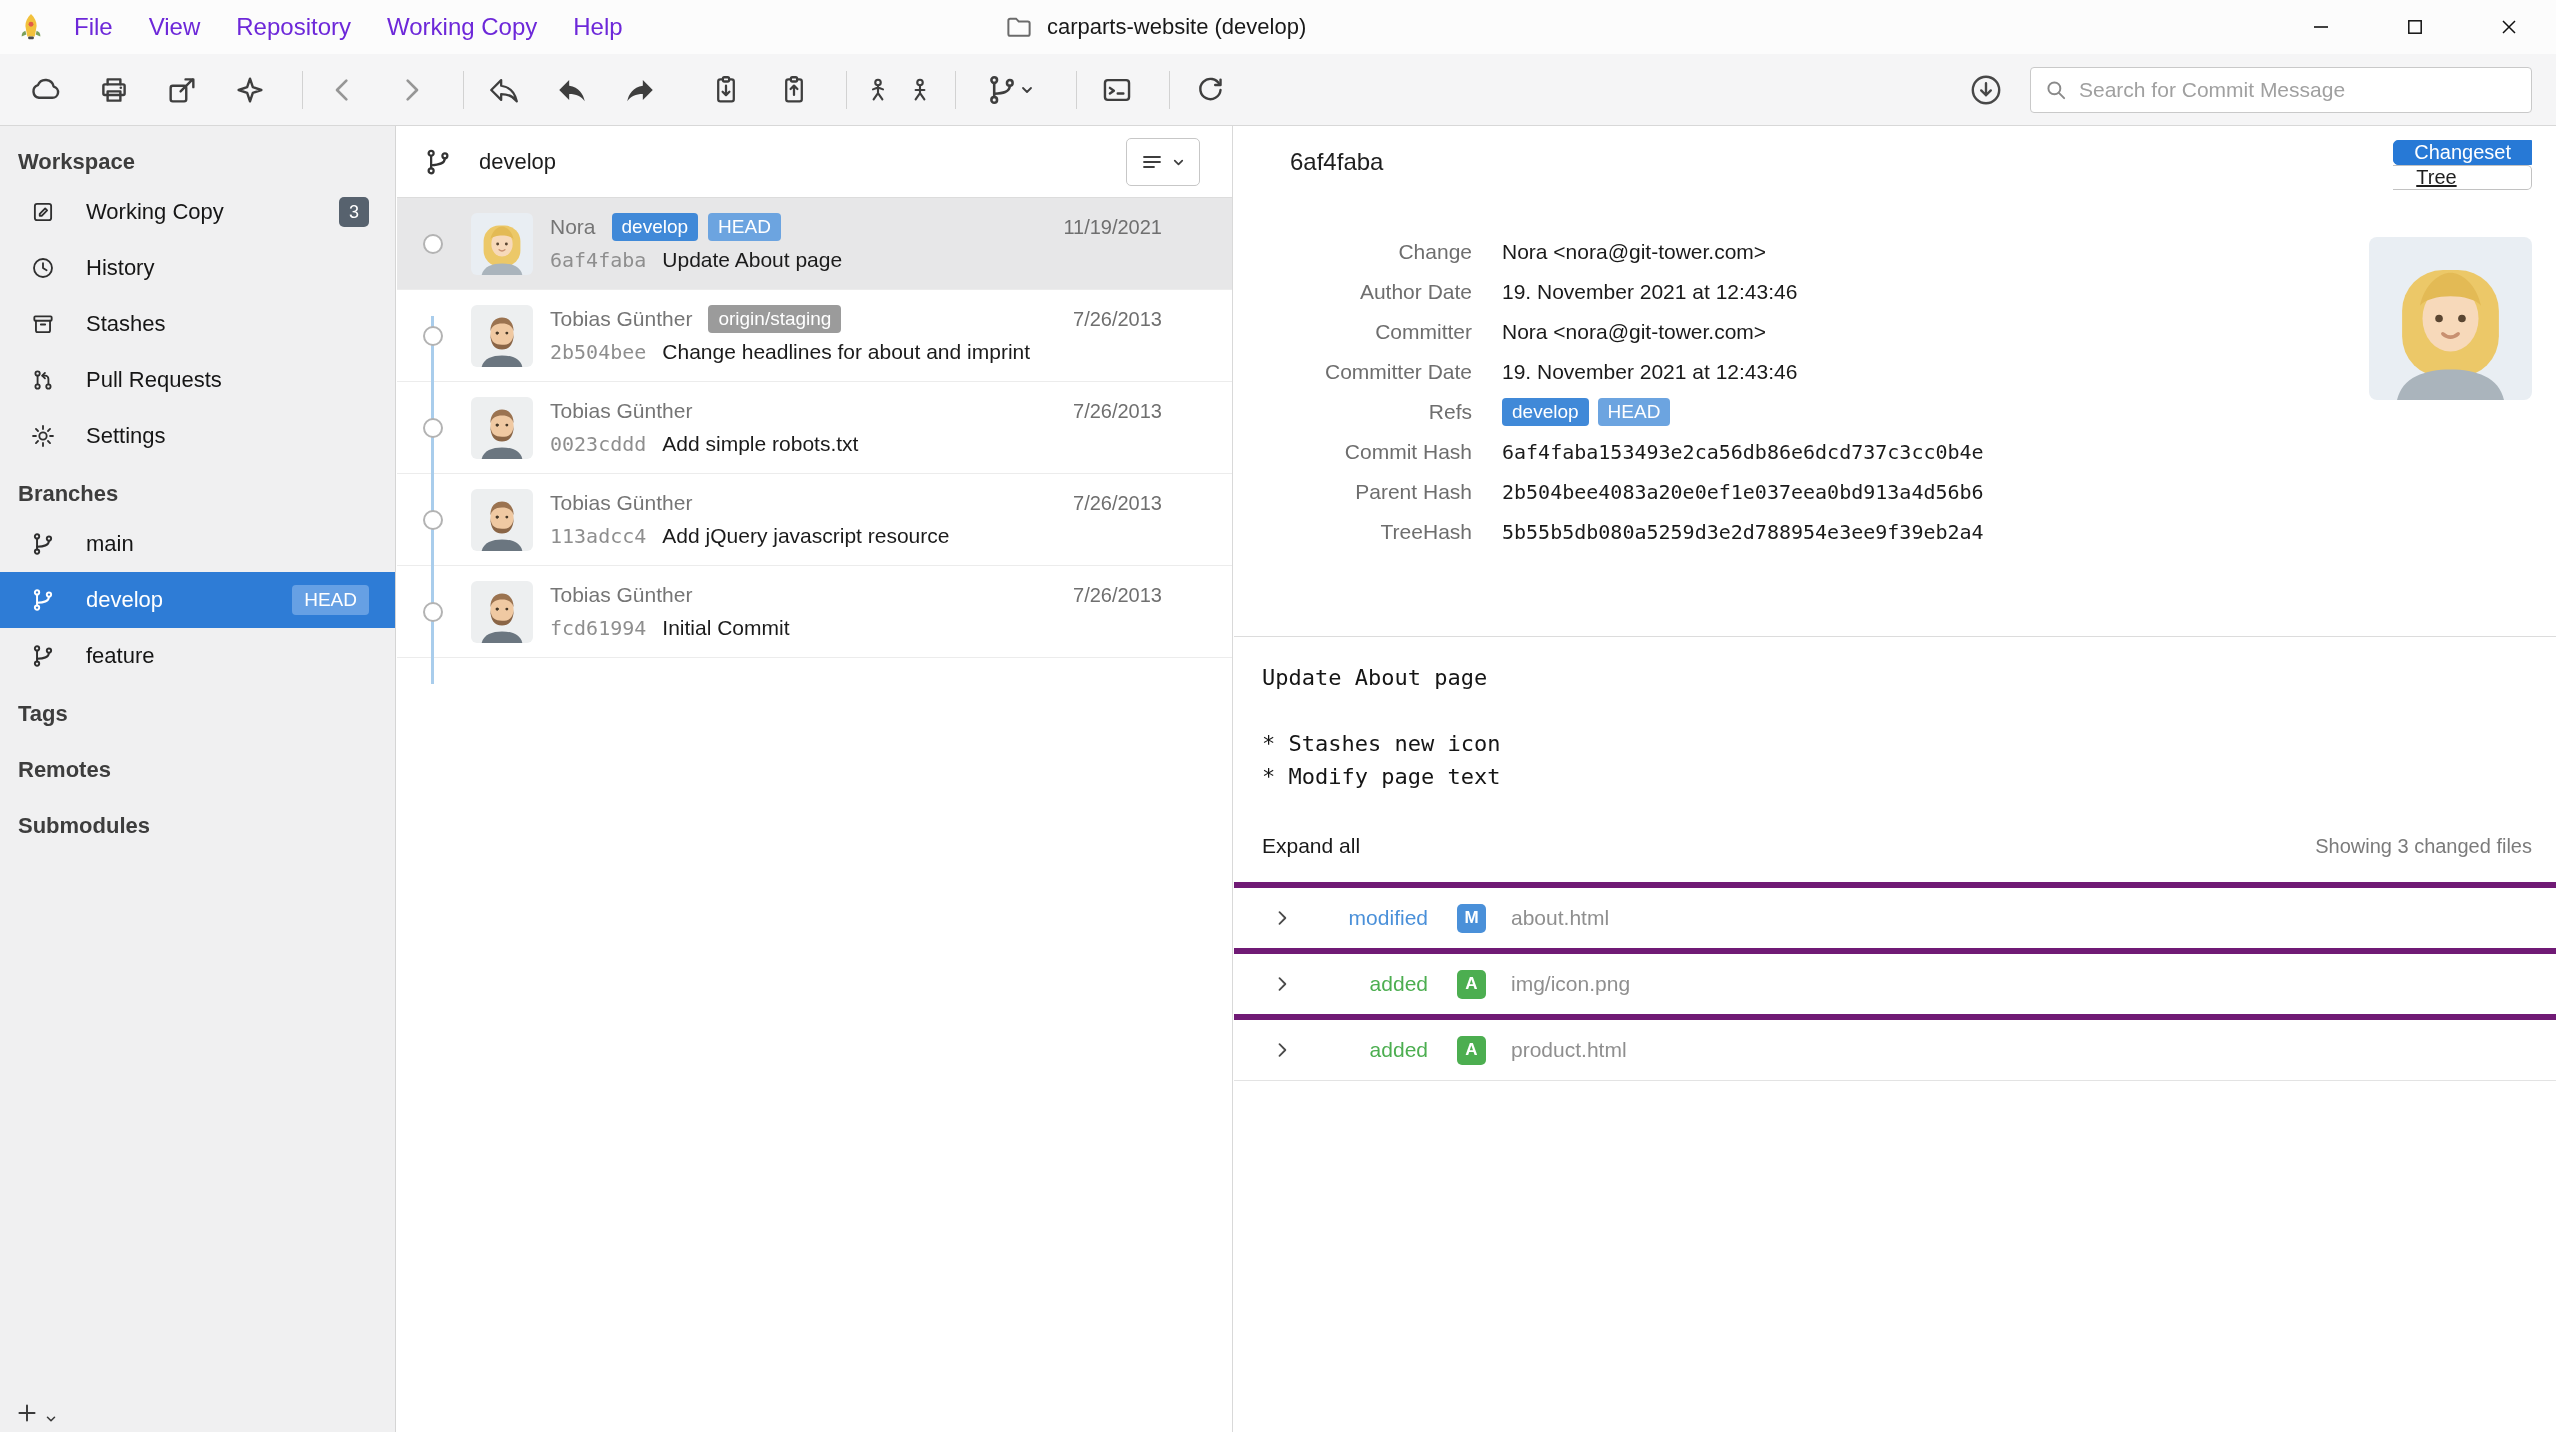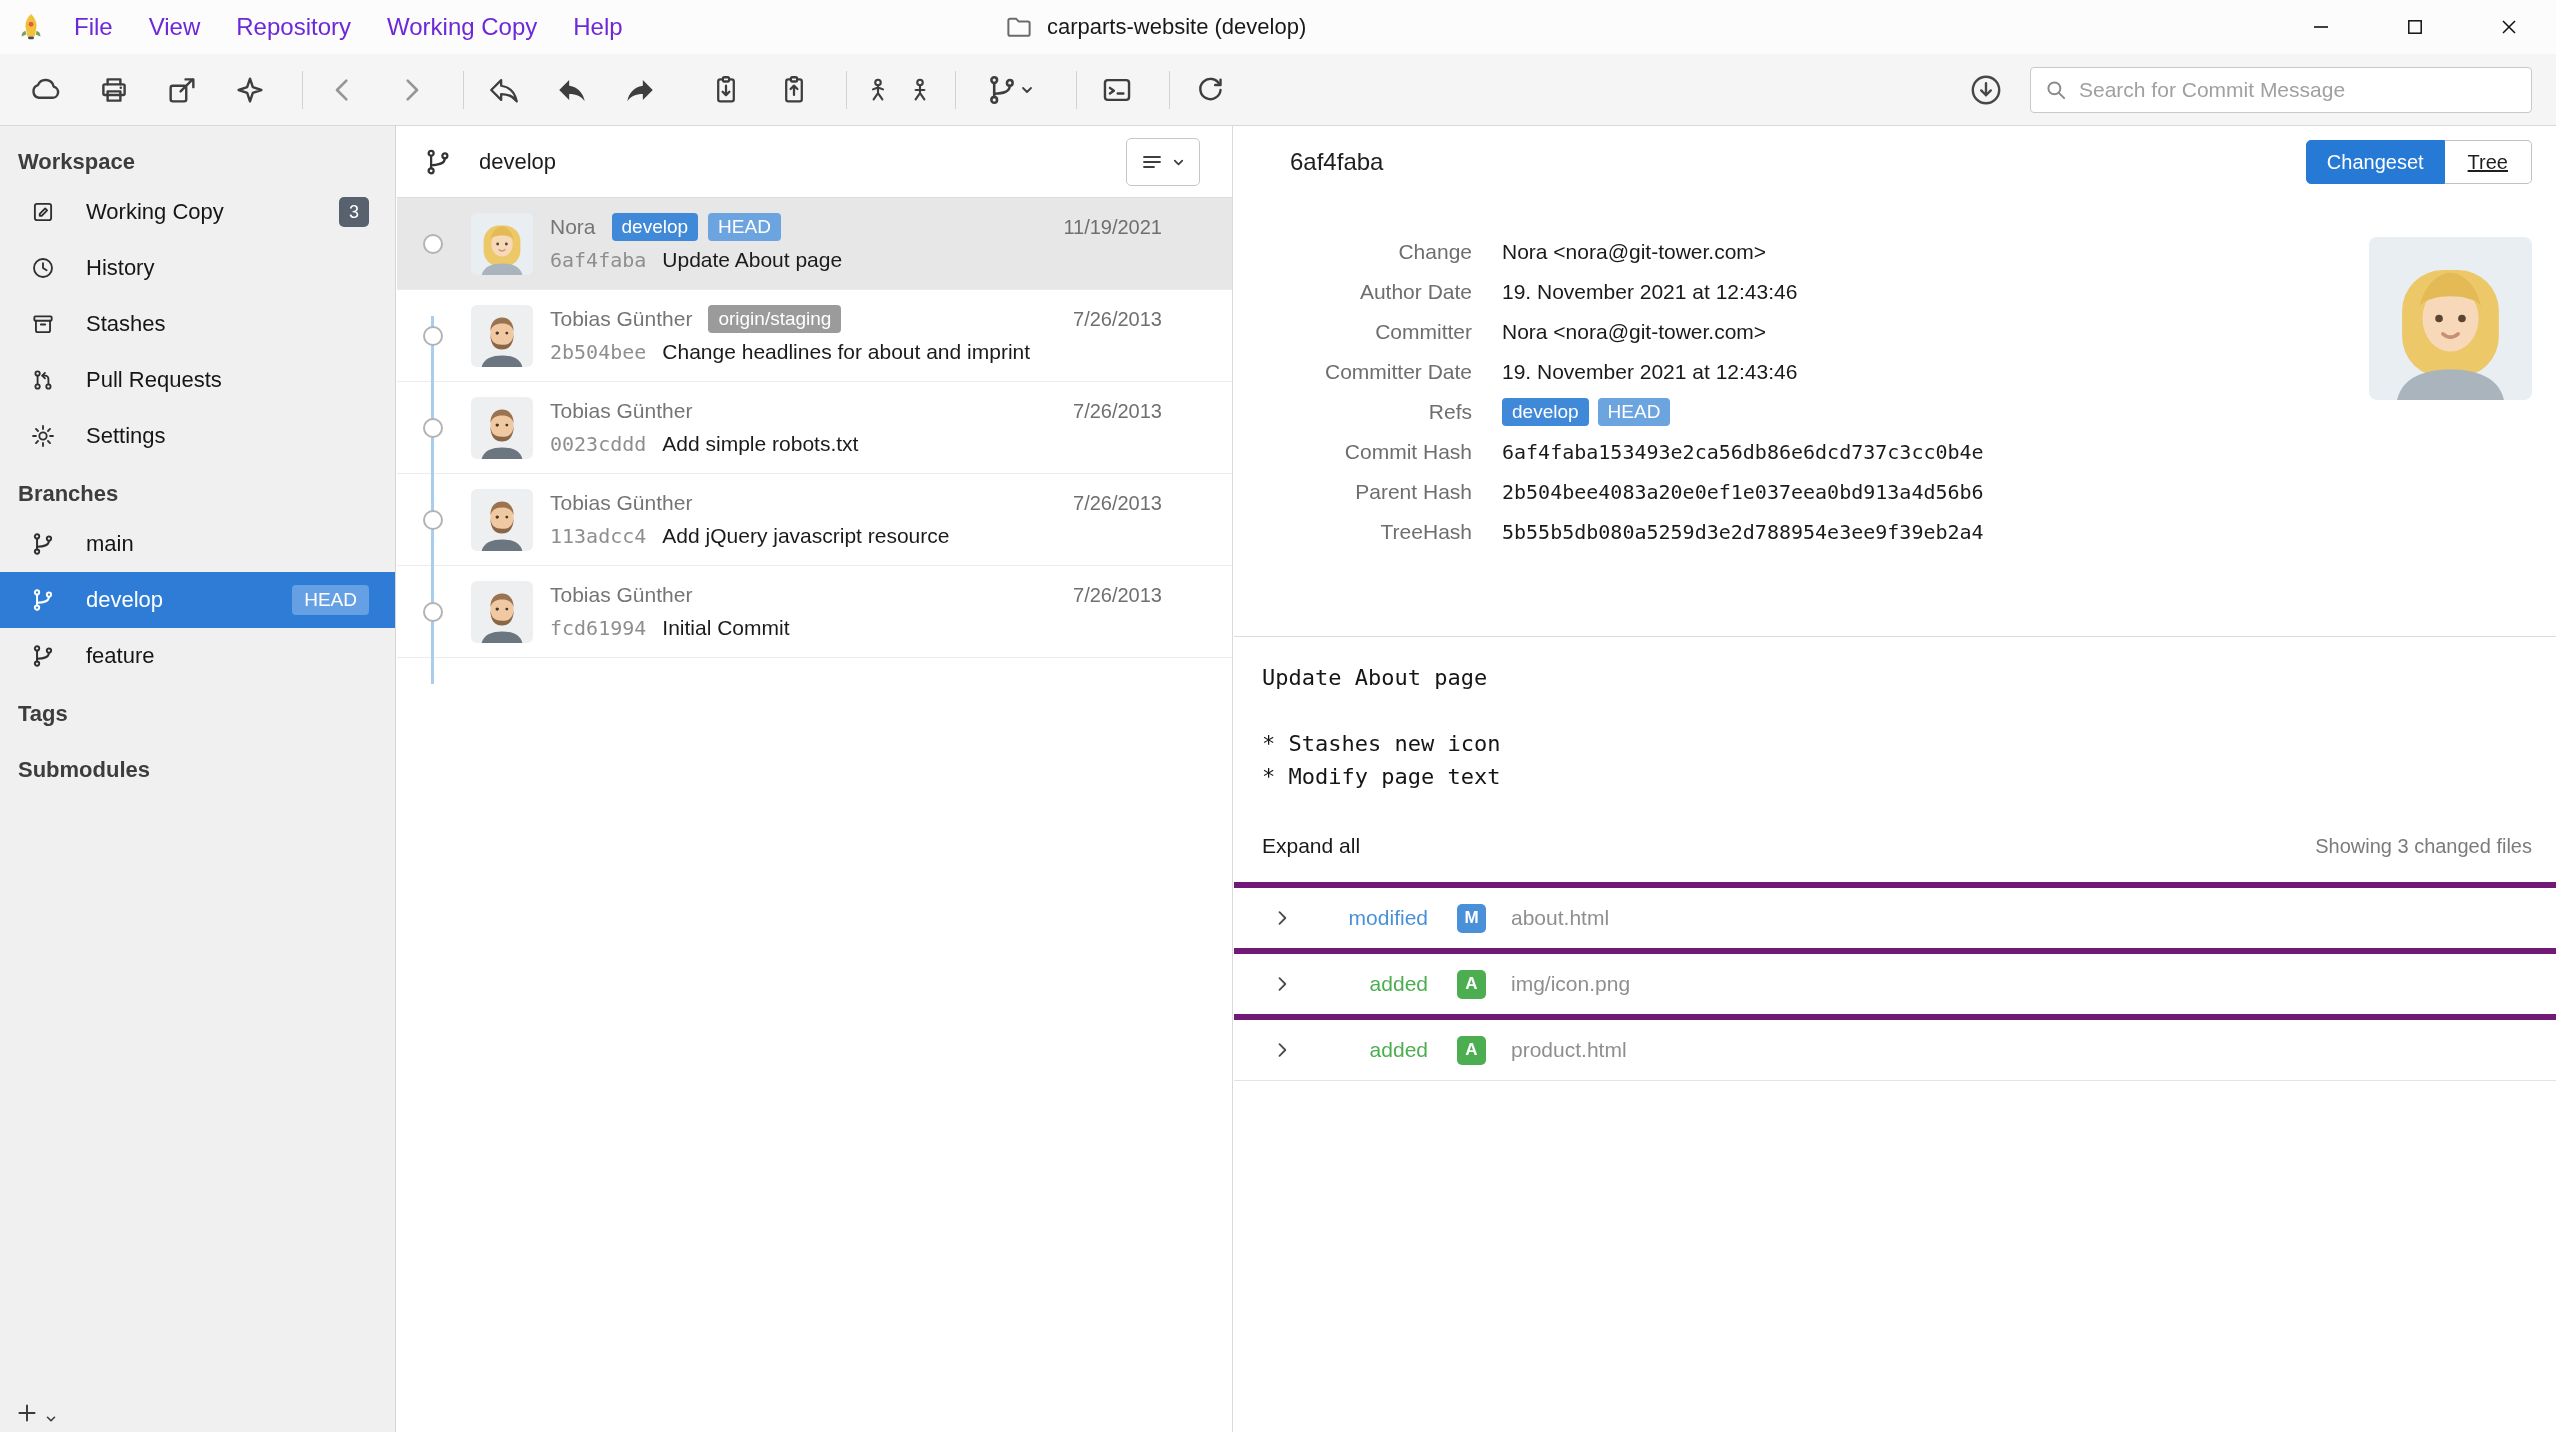--- a/index.html
+++ b/index.html
@@ -58,21 +58,21 @@
   .row-date { margin-left:auto; font-size:20px; color:#6f6f6f; }
   .row-line2 { display:flex; align-items:center; margin-top:5px; font-size:21px; }
   .row-hash { font-family:"DejaVu Sans Mono", monospace; font-size:20px; color:#8e8e8e; }
   .row-msg { margin-left:16px; color:#1b1b1b; }
   .graph-line { position:absolute; left:34px; top:190px; width:3px; height:368px; background:#a9cdec; z-index:1; }
 
   
   .detail-pane { position:absolute; top:126px; left:1234px; right:0; bottom:0; background:#fff; }
   .dp-header { height:72px; display:flex; align-items:center; padding-left:56px; position:relative; }
   .dp-title { font-size:24px; color:#1f1f1f; }
-  .segmented { position:absolute; right:24px; top:14px; display:flex; height:44px; }
+  .segmented { position:absolute; right:24px; top:14px; display:flex; height:44px;flex-direction:column; }
   .seg-left { background:#2779d6; color:#fff; border:1px solid #2779d6; border-radius:5px 0 0 5px; padding:0 20px; font-size:20px; display:flex; align-items:center; }
   .seg-right { background:#fff; color:#1f1f1f; border:1px solid #c2c2c2; border-left:none; border-radius:0 5px 5px 0; padding:0 23px; font-size:20px; display:flex; align-items:center;text-decoration:underline; }
   .fields { margin-top:34px; }
   .field { display:flex; height:40px; align-items:center; font-size:21px; }
   .f-label { width:238px; text-align:right; color:#6e6e6e; flex:none; }
   .f-value { margin-left:30px; color:#1a1a1a; }
   .f-value.mono { font-family:"DejaVu Sans Mono", monospace; font-size:20px; }
   .f-badges { margin-left:30px; display:flex; }
   .f-badges .badge { margin-left:0; margin-right:9px; }
   .avatar-lg { position:absolute; top:111px; right:24px; width:163px; height:163px; border-radius:8px; overflow:hidden; }
@@ -347,20 +347,21 @@
     <span class="head-badge">HEAD</span>
   </div>
   <div class="side-item">
     <svg class="sicon" viewBox="0 0 24 24">
         <use href="#ic-branch"></use>
       </svg>
     <span>feature</span>
   </div>
 
   <div class="side-header mt8">Tags</div>
+  <div class="side-header mt12">Remotes</div>
   <div class="side-header mt12">Submodules</div>
 
   <div class="add-btn">
     <svg width="26" height="26" viewBox="0 0 24 24" fill="none" stroke="#3a3a3a" stroke-width="1.8" stroke-linecap="round">
         <path d="M12 5v14M5 12h14"></path>
       </svg>
     <svg width="14" height="14" viewBox="0 0 16 16" fill="none" stroke="#3a3a3a" stroke-width="1.8" stroke-linecap="round" stroke-linejoin="round">
         <path d="M4 6l4 4 4-4"></path>
       </svg>
   </div>

